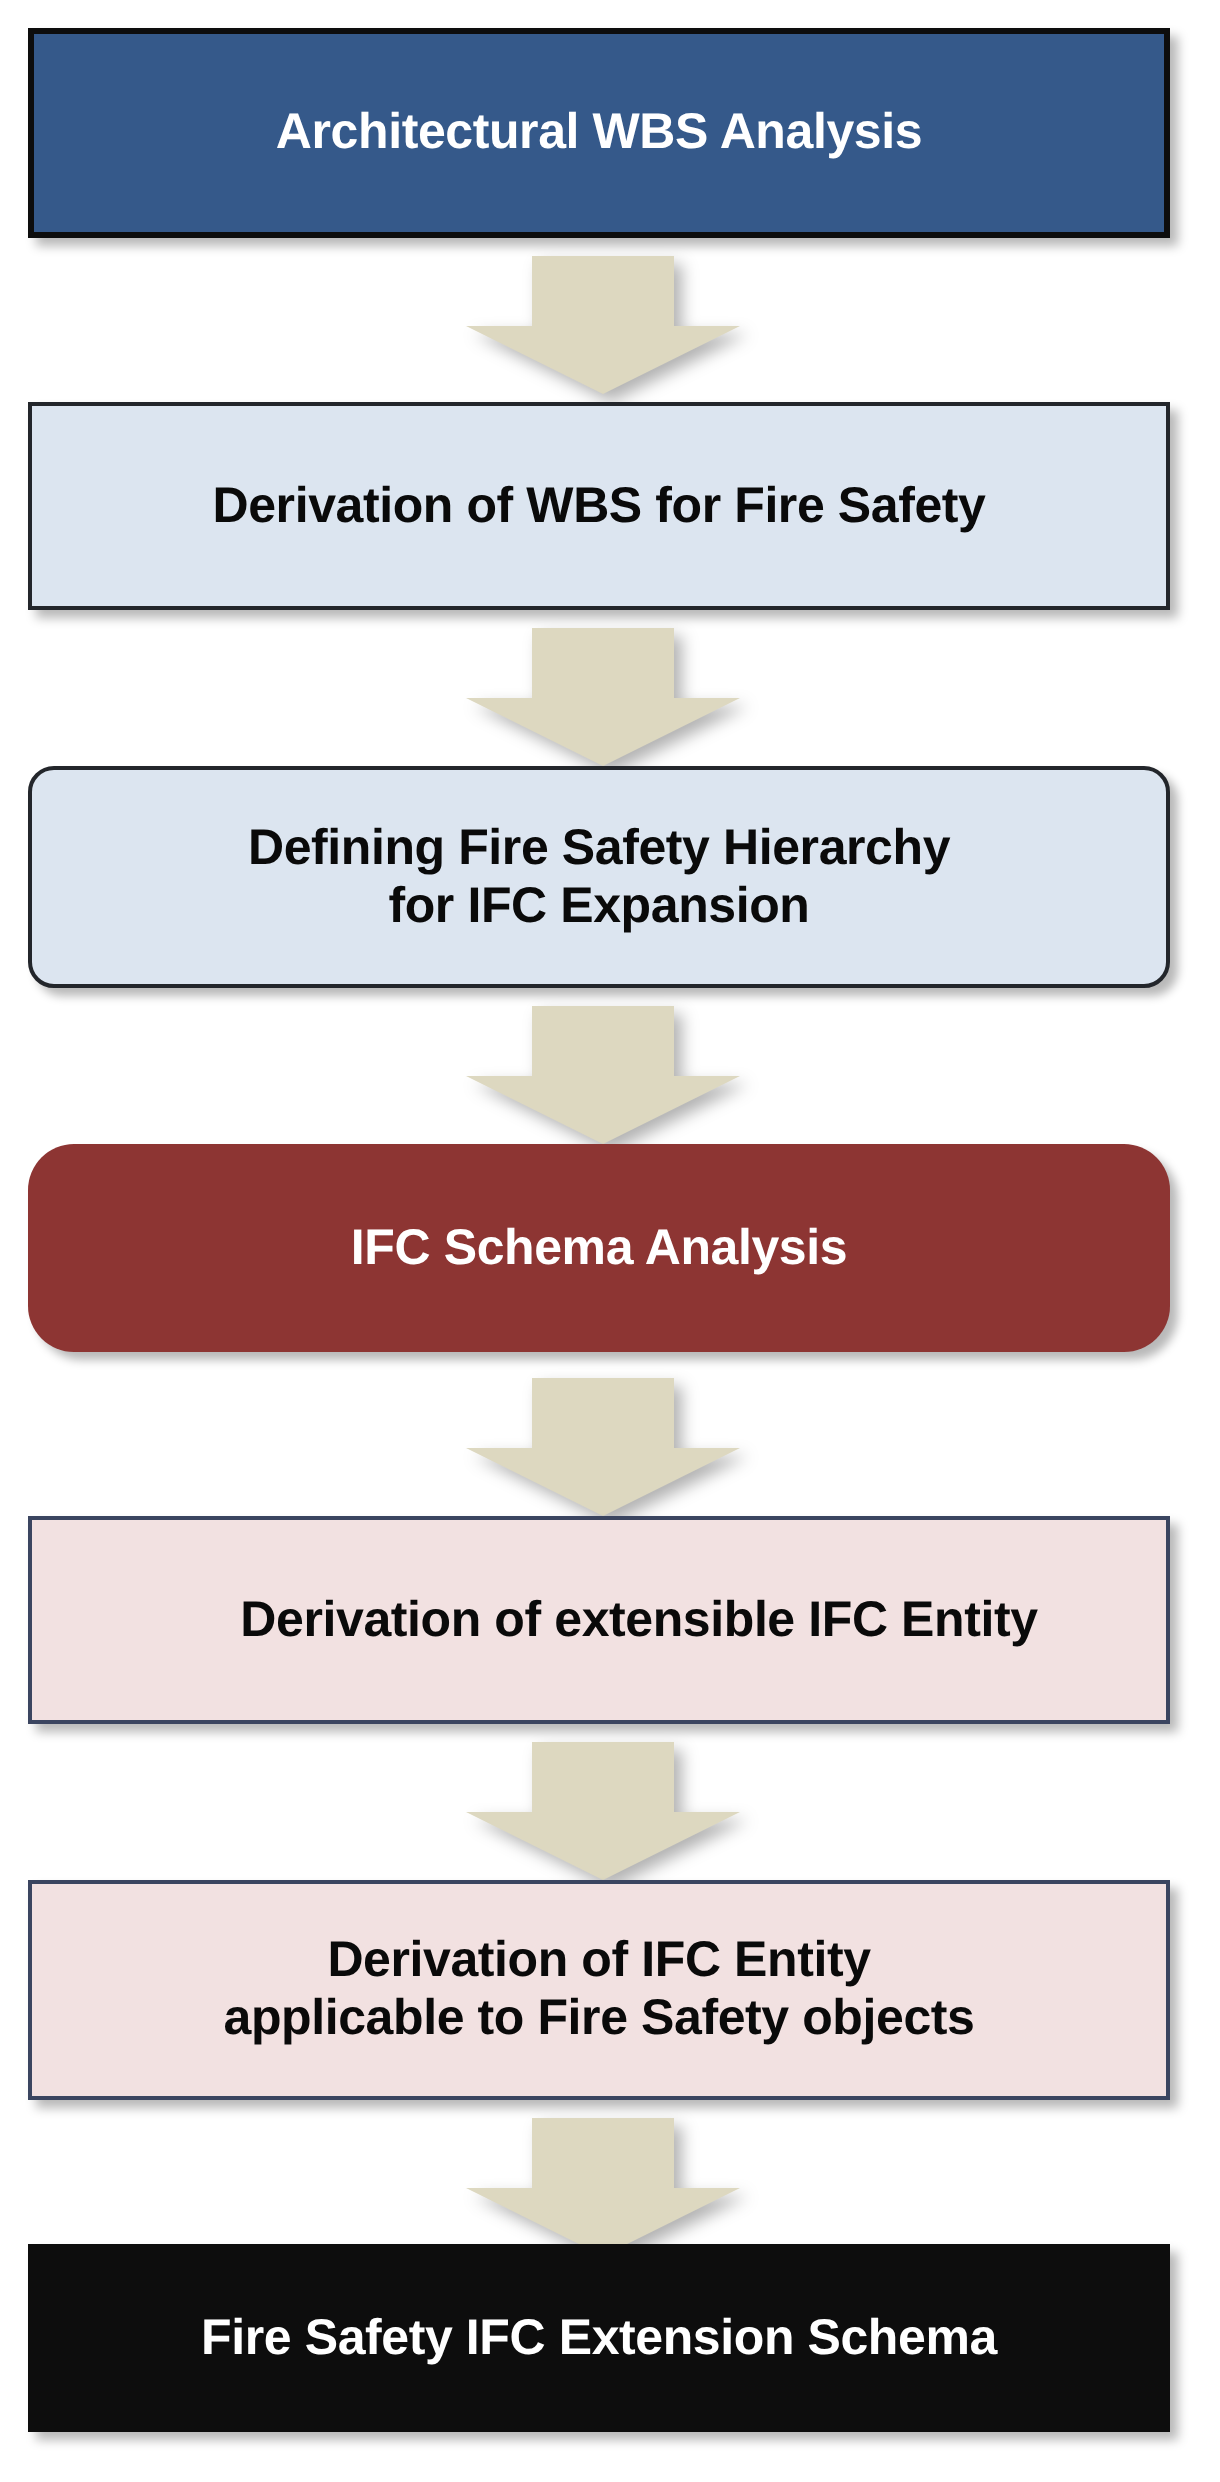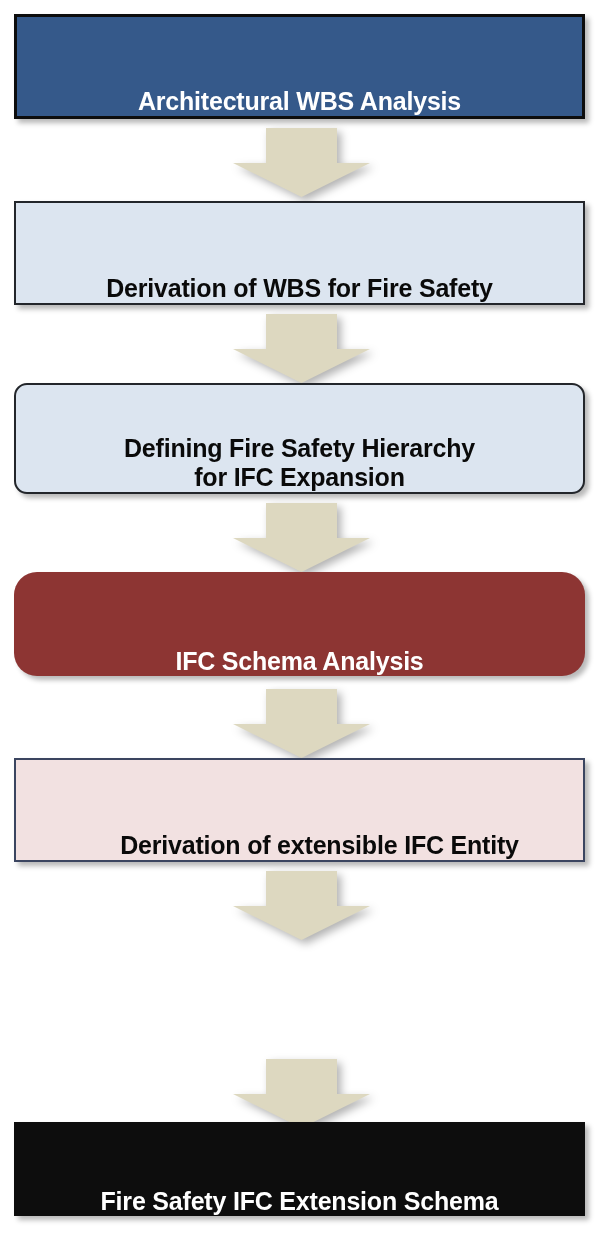--- a/index.html
+++ b/index.html
@@ -17,21 +17,21 @@
     height: 1241px;
     background: #ffffff;
     overflow: hidden;
   }
   .node {
     position: absolute;
     left: 14px;
     width: 571px;
     box-sizing: border-box;
     display: flex;
-    align-items: flex-end;
+    align-items: center;
     justify-content: center;
     text-align: center;
     font-weight: bold;
     font-size: 25px;
     line-height: 1.16;
     letter-spacing: -0.2px;
     box-shadow: 4px 4px 5px rgba(0,0,0,0.28);
   }
   .node .label {
     display: block;
@@ -128,20 +128,24 @@
   <div class="node v-pink" style="top:758px;height:104px;padding-left:40px;">
     <span class="label">Derivation of extensible IFC Entity</span>
   </div>
 
   <div class="arrow" style="top:871px;height:69px;">
     <svg viewBox="0 0 137 69" preserveAspectRatio="none" aria-hidden="true">
       <polygon points="33,0 104,0 104,35 137,35 68.5,69 0,35 33,35" fill="#DDD8C0"></polygon>
     </svg>
   </div>
 
+  <div class="node v-pink" style="top:940px;height:110px;">
+    <span class="label">Derivation of IFC Entity
+applicable to Fire Safety objects</span>
+  </div>
 
   <div class="arrow" style="top:1059px;height:69px;">
     <svg viewBox="0 0 137 69" preserveAspectRatio="none" aria-hidden="true">
       <polygon points="33,0 104,0 104,35 137,35 68.5,69 0,35 33,35" fill="#DDD8C0"></polygon>
     </svg>
   </div>
 
   <div class="node v-black" style="top:1122px;height:94px;">
     <span class="label">Fire Safety IFC Extension Schema</span>
   </div>

